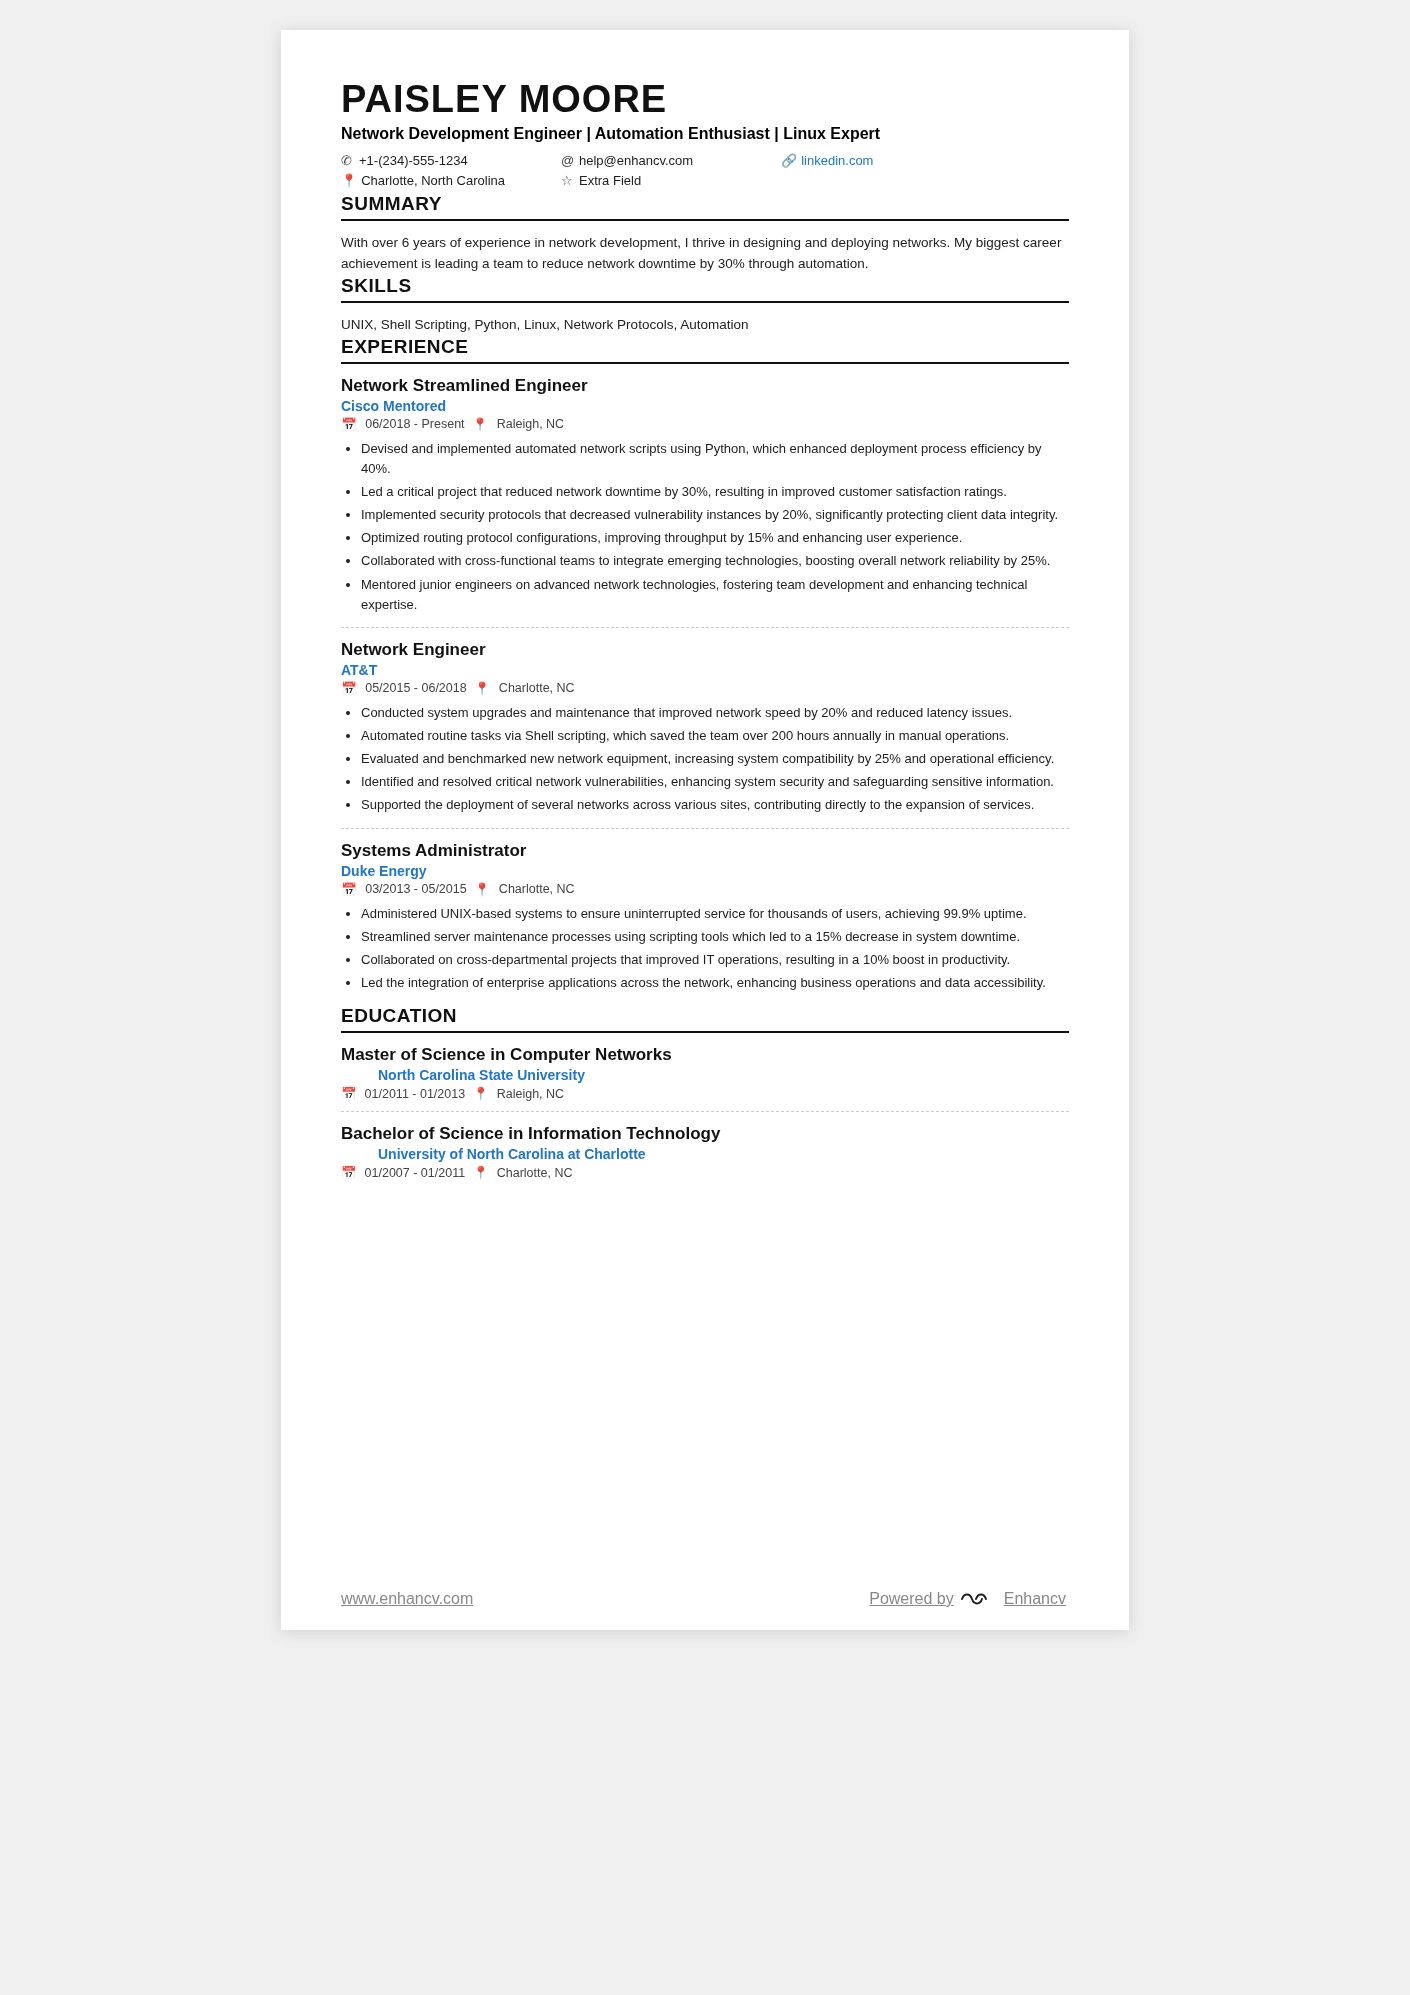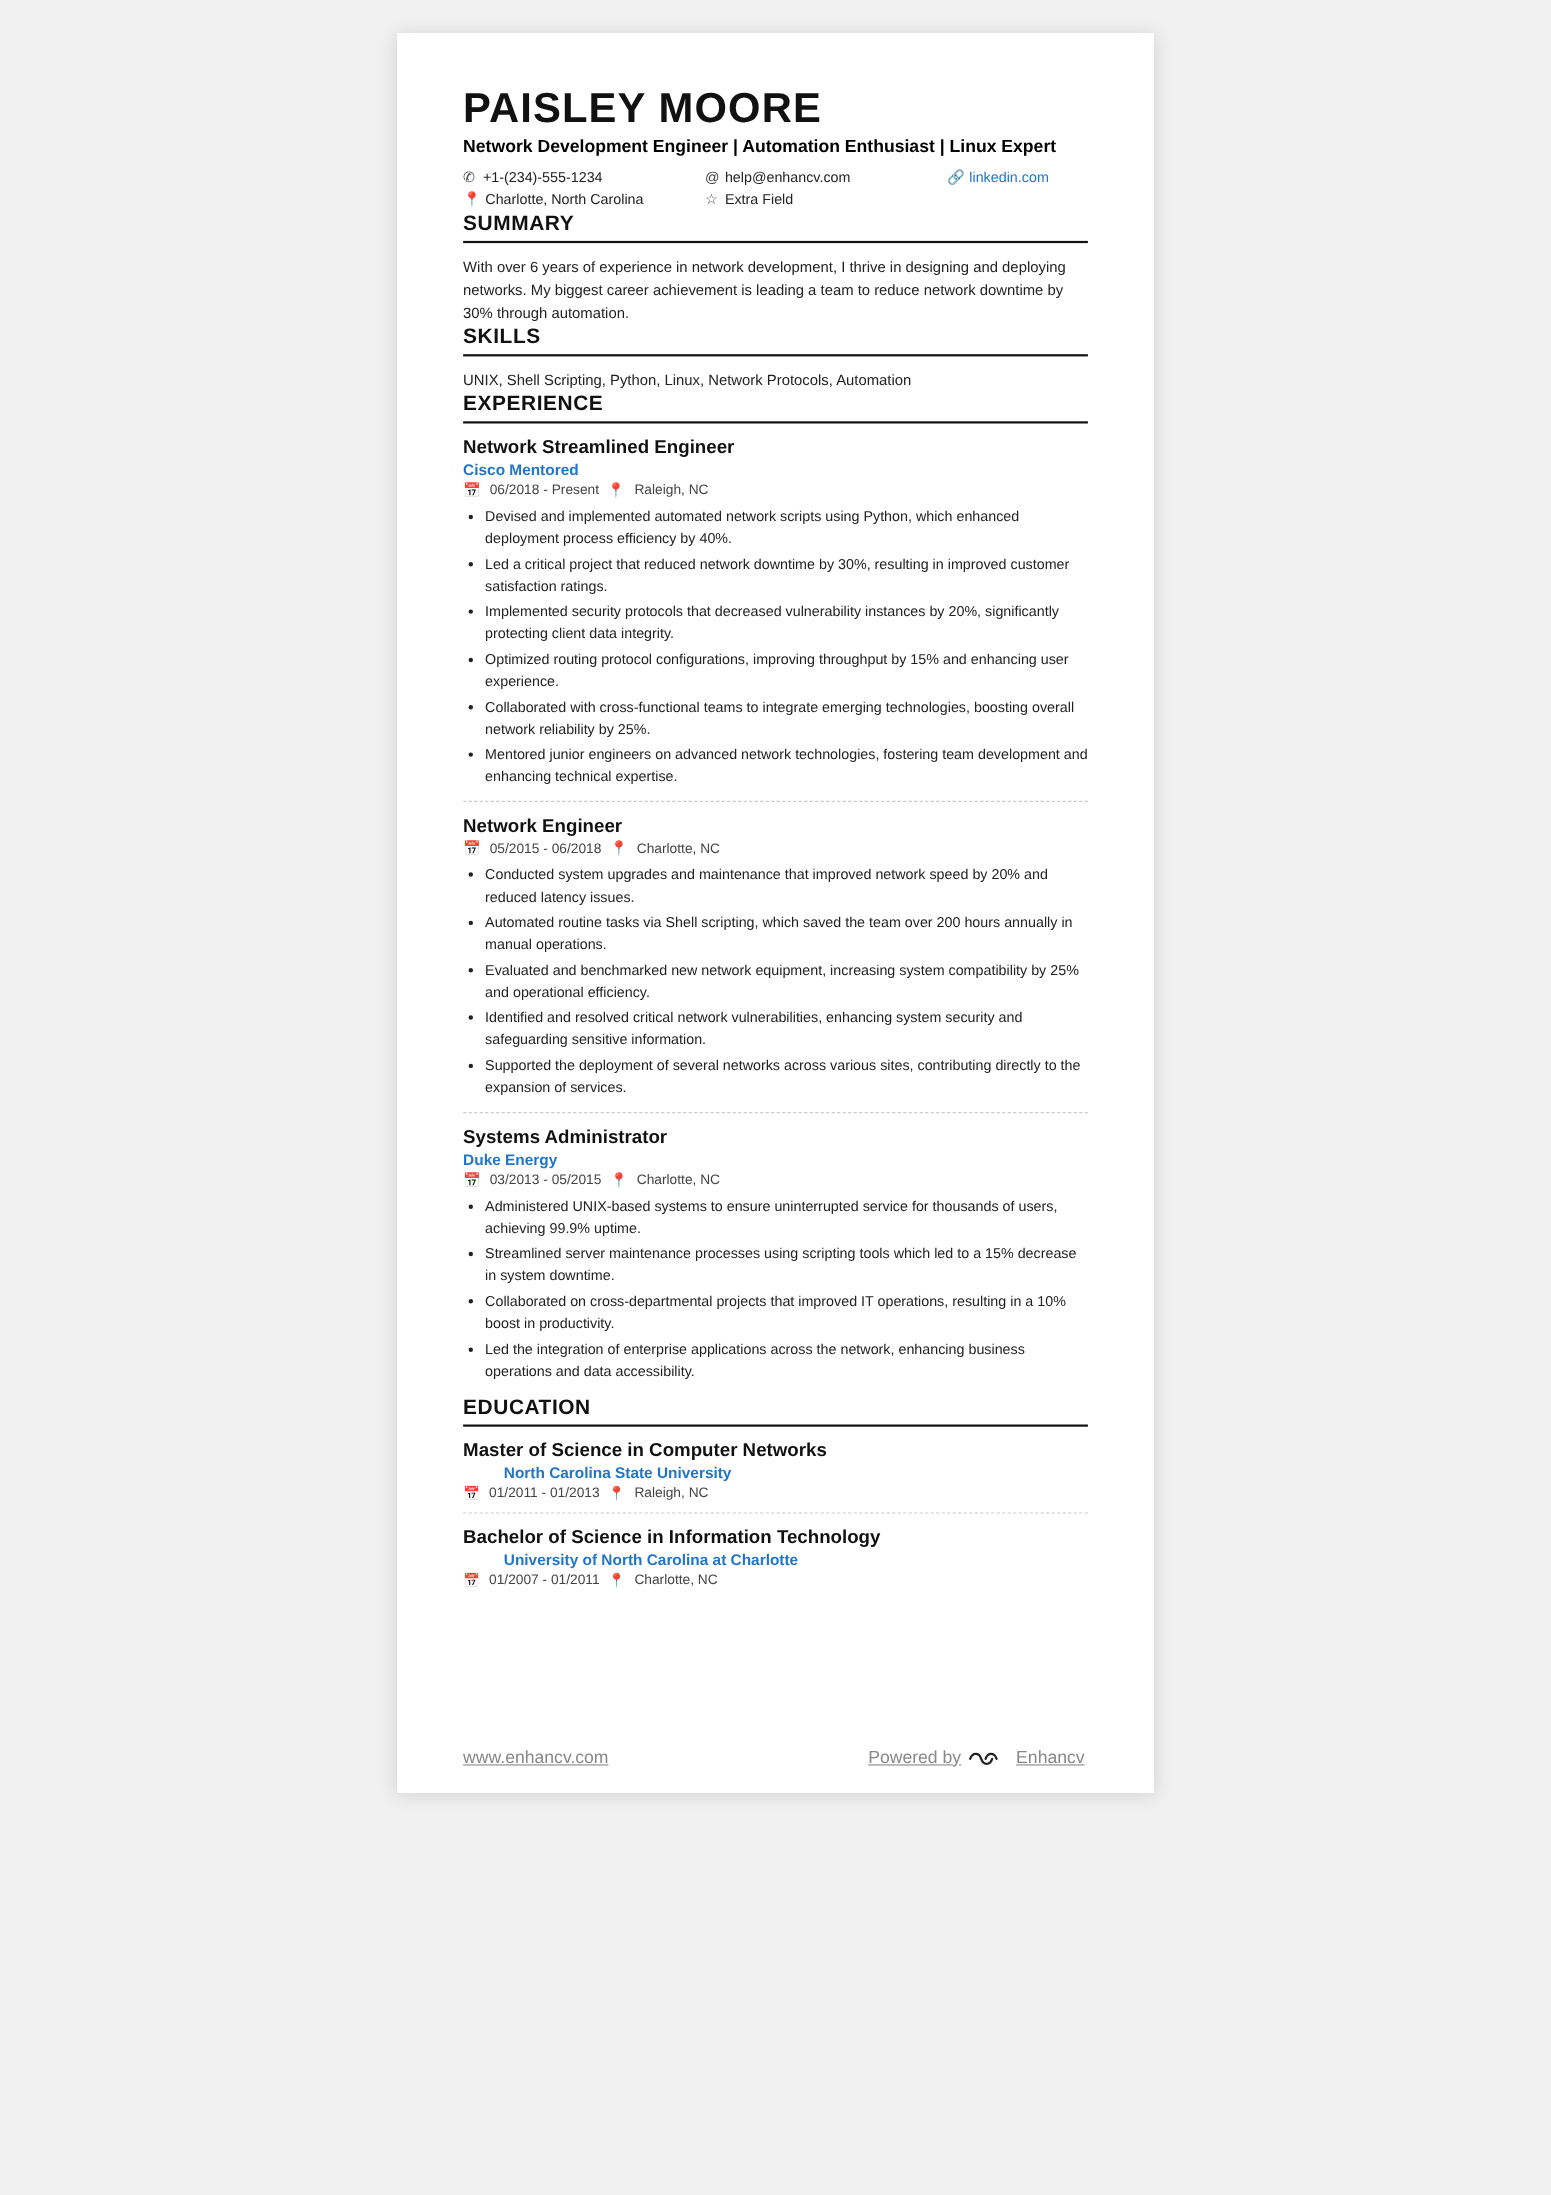--- a/index.html
+++ b/index.html
@@ -7,21 +7,21 @@
       font-family: Georgia, 'Times New Roman', serif;
       background: #f0f0f0;
       display: flex;
       justify-content: center;
       align-items: flex-start;
       min-height: 100vh;
       padding: 30px 20px;
     }
     .resume-page {
       background: #fff;
-      width: 688px;
+      width: 848px;
       min-height: 1600px;
       padding: 48px 60px 60px 60px;
       box-shadow: 0 2px 16px rgba(0,0,0,0.13);
       position: relative;
     }
     .header-name {
       font-size: 38px;
       font-weight: 900;
       letter-spacing: 1px;
       color: #111;
@@ -262,20 +262,21 @@
         <li>Optimized routing protocol configurations, improving throughput by 15% and enhancing user experience.</li>
         <li>Collaborated with cross-functional teams to integrate emerging technologies, boosting overall network reliability by 25%.</li>
         <li>Mentored junior engineers on advanced network technologies, fostering team development and enhancing technical expertise.</li>
       </ul>
     </div>
 
     <hr class="exp-divider">
 
     <div class="exp-block">
       <div class="exp-job-title">Network Engineer</div>
+      <div class="exp-company">AT&amp;T</div>
       <div class="exp-meta">
         <span class="cal-icon">📅</span>
         <span>05/2015 - 06/2018</span>
         <span class="loc-icon">📍</span>
         <span>Charlotte, NC</span>
       </div>
       <ul class="exp-bullets">
         <li>Conducted system upgrades and maintenance that improved network speed by 20% and reduced latency issues.</li>
         <li>Automated routine tasks via Shell scripting, which saved the team over 200 hours annually in manual operations.</li>
         <li>Evaluated and benchmarked new network equipment, increasing system compatibility by 25% and operational efficiency.</li>

